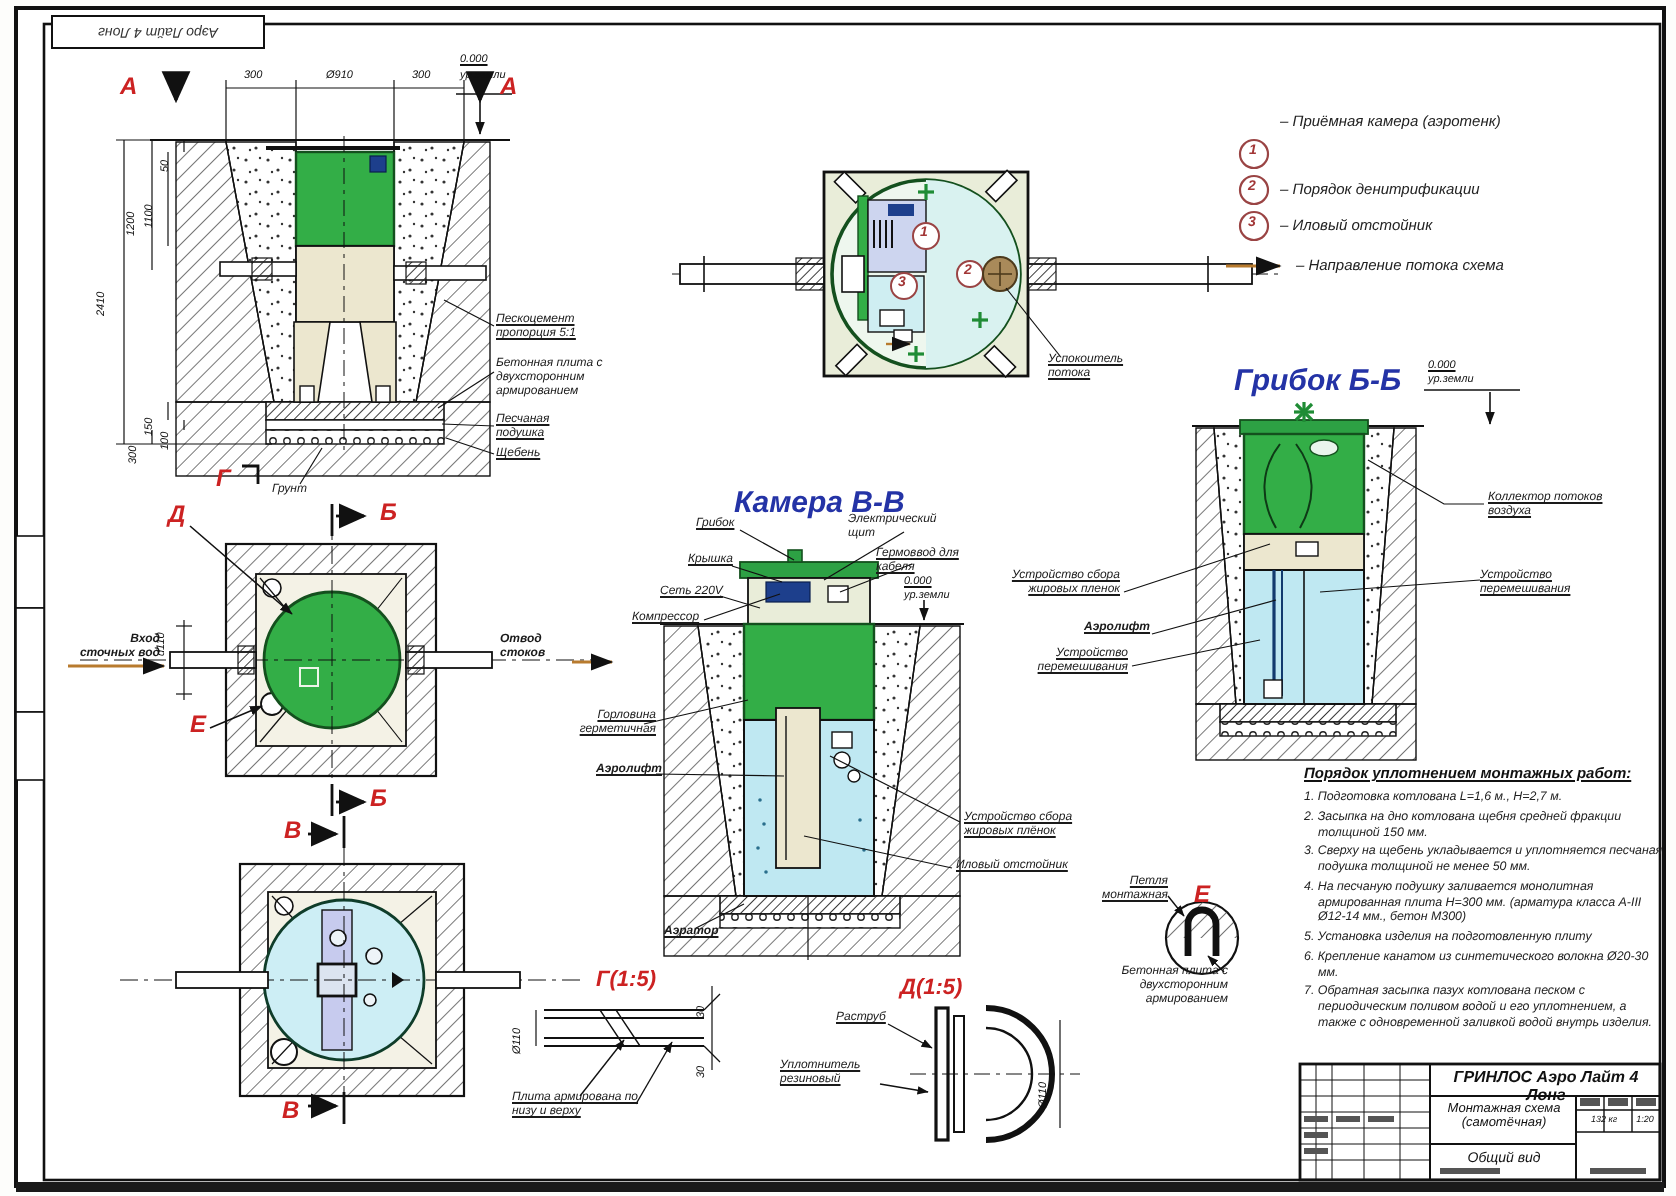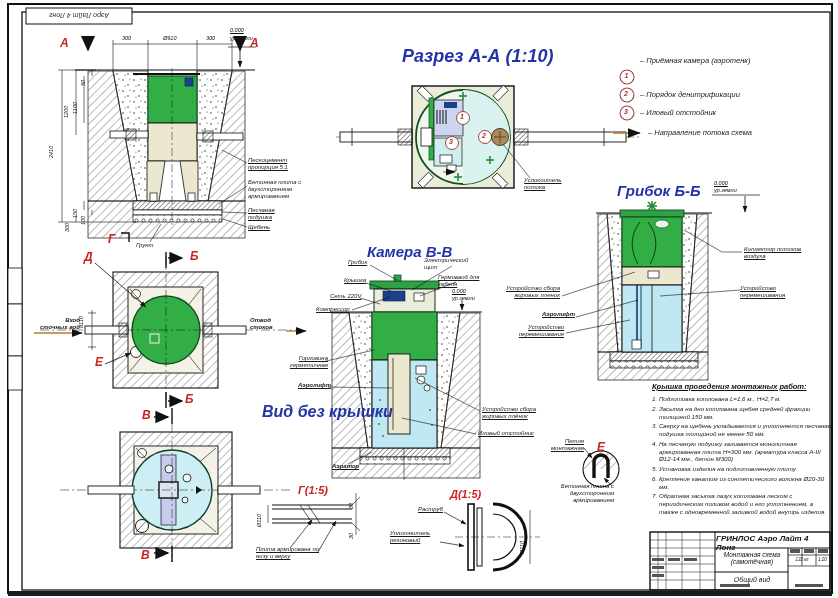--- a/index.html
+++ b/index.html
@@ -12,21 +12,21 @@
   .ttl{position:absolute;font:bold italic 15px "Liberation Sans",sans-serif;color:#2433a6;white-space:nowrap;z-index:3}
   .mk{position:absolute;font:bold italic 12px "Liberation Sans",sans-serif;color:#cc2222;z-index:3}
   .mk-sm{font-size:10px}
   .rot{position:absolute;font:italic 5.5px "Liberation Sans",sans-serif;color:#111;transform-origin:0 100%;transform:rotate(-90deg);white-space:nowrap;z-index:3}
   .dim{position:absolute;font:italic 5.5px "Liberation Sans",sans-serif;color:#111;white-space:nowrap;z-index:3}
   .num{position:absolute;font:bold italic 7px "Liberation Sans",sans-serif;color:#a23636;z-index:3}
   .leg{position:absolute;font:italic 7.5px "Liberation Sans",sans-serif;color:#222;white-space:nowrap;z-index:3}
   .instr{position:absolute;left:652px;top:382px;width:180px;z-index:3}
   .instr-title{font:bold italic 7.5px "Liberation Sans",sans-serif;color:#111;text-decoration:underline;margin-bottom:4px}
   .instr-item{font:italic 6.2px "Liberation Sans",sans-serif;color:#222;margin-top:2px;text-indent:-7px;padding-left:7px;line-height:1.25}
-  .tb-product{position:absolute;left:716px;top:534px;width:114px;text-align:left;font:bold italic 8px "Liberation Sans",sans-serif;color:#111;z-index:3}
+  .tb-product{position:absolute;left:716px;top:534px;width:114px;text-align:center;font:bold italic 8px "Liberation Sans",sans-serif;color:#111;z-index:3}
   .tb-doc{position:absolute;left:716px;top:551px;width:72px;text-align:center;font:italic 6.5px "Liberation Sans",sans-serif;color:#111;z-index:3}
   .tb-view{position:absolute;left:716px;top:576px;width:72px;text-align:center;font:italic 7px "Liberation Sans",sans-serif;color:#111;z-index:3}
   .tb-sm{position:absolute;font:italic 4.5px "Liberation Sans",sans-serif;color:#111;z-index:3}
   .stamp{position:absolute;left:26px;top:8px;width:106px;height:16px;display:flex;align-items:center;justify-content:center;
          font:italic 7px "Liberation Sans",sans-serif;color:#333;transform:rotate(180deg);z-index:3}
 </style>
 </head>
 <body>
 
 <div class="page">
@@ -415,24 +415,22 @@
       <rect x="804" y="549" width="10" height="4"></rect>
           <rect x="818" y="549" width="10" height="4"></rect>
       <rect x="720" y="584" width="30" height="3"></rect>
           <rect x="795" y="584" width="28" height="3"></rect>
     </g>
   </g>
 </svg>
 
 <div class="stamp">Аэро Лайт 4 Лонг</div>
 
-<div class="ttl" style="left:402px;top:46px;font-size:18px">Разрез А-А (1:10)</div>
 <div class="ttl" style="left:367px;top:243px">Камера В-В</div>
 <div class="ttl" style="left:617px;top:182px">Грибок Б-Б</div>
-<div class="ttl" style="left:262px;top:403px;font-size:16px">Вид без крышки</div>
 <div class="mk mk-sm" style="left:298px;top:484px;font-size:11px">Г(1:5)</div>
 <div class="mk mk-sm" style="left:450px;top:488px;font-size:11px">Д(1:5)</div>
 <div class="mk" style="left:597px;top:440px">Е</div>
 
 <div class="mk" style="left:60px;top:36px">А</div>
 <div class="mk" style="left:250px;top:36px">А</div>
 <div class="mk" style="left:108px;top:232px">Г</div>
 <div class="mk" style="left:190px;top:249px">Б</div>
 <div class="mk" style="left:185px;top:392px">Б</div>
 <div class="mk" style="left:84px;top:250px">Д</div>
@@ -501,21 +499,21 @@
 
 <div class="num" style="left:624.5px;top:72px">1</div>
 <div class="num" style="left:624px;top:90px">2</div>
 <div class="num" style="left:624px;top:108px">3</div>
 <div class="leg" style="left:640px;top:56px"><span>–</span> <span>Приёмная камера (аэротенк)</span></div>
 <div class="leg" style="left:640px;top:90px"><span>–</span> <span>Порядок денитрификации</span></div>
 <div class="leg" style="left:640px;top:108px"><span>–</span> <span>Иловый отстойник</span></div>
 <div class="leg" style="left:648px;top:128px"><span>–</span> <span>Направление потока схема</span></div>
 
 <div class="instr">
-  <div class="instr-title">Крышка проведения монтажных работ:</div>
+  <div class="instr-title">Порядок уплотнением монтажных работ:</div>
   <div class="instr-item">1. Подготовка котлована L=1,6 м., Н=2,7 м.</div>
   <div class="instr-item">2. Засыпка на дно котлована щебня средней фракции толщиной 150 мм.</div>
   <div class="instr-item">3. Сверху на щебень укладывается и уплотняется песчаная подушка толщиной не менее 50 мм.</div>
   <div class="instr-item">4. На песчаную подушку заливается монолитная армированная плита Н=300 мм. (арматура класса А-III Ø12-14 мм., бетон М300)</div>
   <div class="instr-item">5. Установка изделия на подготовленную плиту</div>
   <div class="instr-item">6. Крепление канатом из синтетического волокна Ø20-30 мм.</div>
   <div class="instr-item">7. Обратная засыпка пазух котлована песком с периодическим поливом водой и его уплотнением, а также с одновременной заливкой водой внутрь изделия.</div>
 </div>
 
 <div class="tb-product">ГРИНЛОС Аэро Лайт 4 Лонг</div>

